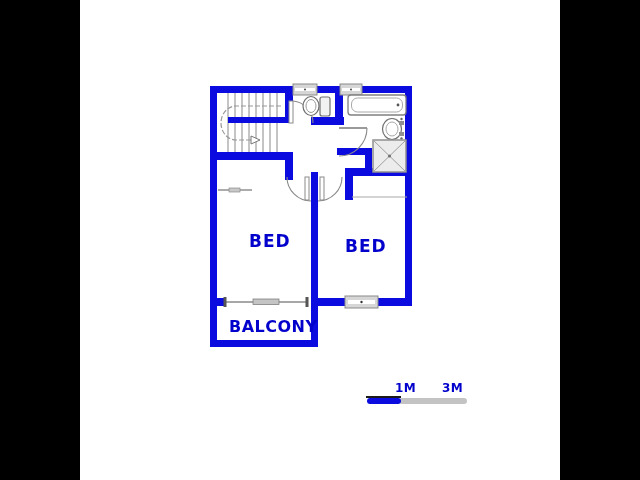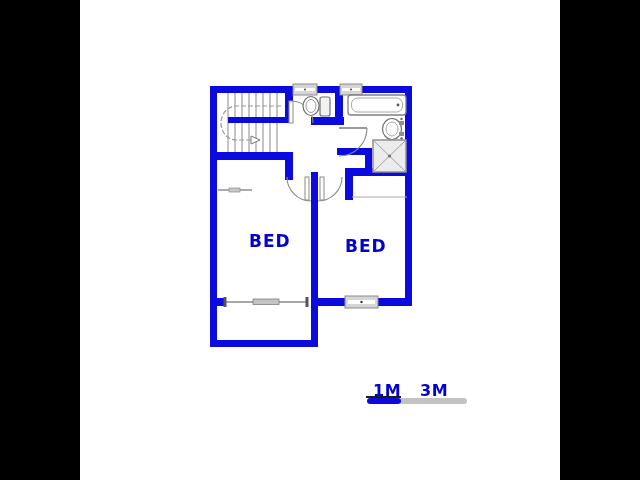--- a/index.html
+++ b/index.html
@@ -13,21 +13,21 @@
   html,body{margin:0;padding:0;background:#fff;}
   .stage{position:relative;width:640px;height:480px;background:#ffffff;overflow:hidden;
          font-family:"DejaVu Sans", sans-serif;}
   .matte{position:absolute;top:0;height:480px;background:#000;}
   .matte.left{left:0;width:80px;}
   .matte.right{left:560px;width:80px;}
   svg.plan{position:absolute;left:0;top:0;}
   .lbl{position:absolute;color:var(--label);font-weight:bold;white-space:nowrap;}
   .lbl.bed{font-size:17px;letter-spacing:1px;}
   .lbl.balcony{font-size:16px;letter-spacing:0.5px;}
-  .lbl.scale{font-size:16px;letter-spacing:0.5px;}
+  .lbl.scale{font-size:12px;letter-spacing:0.5px;margin-left:22px;}
   .scalebar-seg{position:absolute;height:6px;border-radius:3px;}
   .scalebar-gray{left:399px;top:398px;width:68px;background:var(--scalegray);}
   .scalebar-blue{left:367px;top:398px;width:34px;background:var(--wall);}
   .scalebar-topline{position:absolute;left:366px;top:396px;width:35px;height:2px;background:#1a1a1a;}
 </style>
 </head>
 <body>
 
 <div class="stage">
 
@@ -148,20 +148,21 @@
 
     <g>
       <line x1="218" y1="190" x2="252" y2="190" stroke="#909090" stroke-width="1.4"></line>
       <rect x="229" y="188" width="11" height="4" fill="#c8c8c8" stroke="#8a8a8a" stroke-width="0.7"></rect>
       <line x1="352" y1="197" x2="407" y2="197" stroke="#a8a8a8" stroke-width="1"></line>
     </g>
   </svg>
 
   <div class="lbl bed" style="left:249px;top:231px;">BED</div>
   <div class="lbl bed" style="left:345px;top:236px;">BED</div>
+  <div class="lbl balcony" style="left:229px;top:317px;">BALCONY</div>
 
   <div>
     <div class="lbl scale" style="left:373px;top:381px;">1M</div>
     <div class="lbl scale" style="left:420px;top:381px;">3M</div>
     <div class="scalebar-seg scalebar-gray"></div>
     <div class="scalebar-seg scalebar-blue"></div>
     <div class="scalebar-topline"></div>
   </div>
 
 </div>

